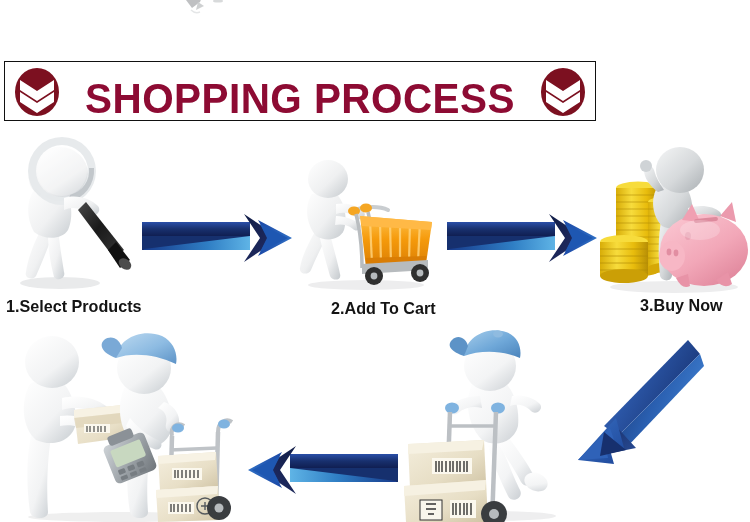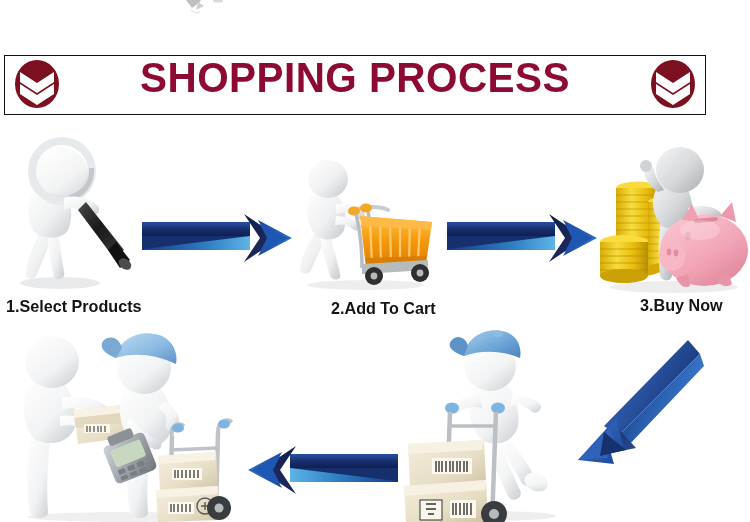--- a/index.html
+++ b/index.html
@@ -25,28 +25,28 @@
     top: -6px;
     width: 60px;
     height: 26px;
     opacity: 0.55;
   }
 
   
   .banner {
     position: absolute;
     left: 4px;
-    top: 55px;
-    width: 702px;
+    top: 61px;
+    width: 592px;
     height: 60px;
     border: 1px solid #111111;
     background: #ffffff;
     box-sizing: border-box;
     display: flex;
-    align-items: flex-start;
+    align-items: flex-end;
     justify-content: space-between;
   }
   .banner-title {
     flex: 1 1 auto;
     text-align: center;
     color: #8d0b33;
     font-family: "Liberation Sans", sans-serif;
     font-weight: bold;
     font-size: 43px;
     letter-spacing: 0.5px;

